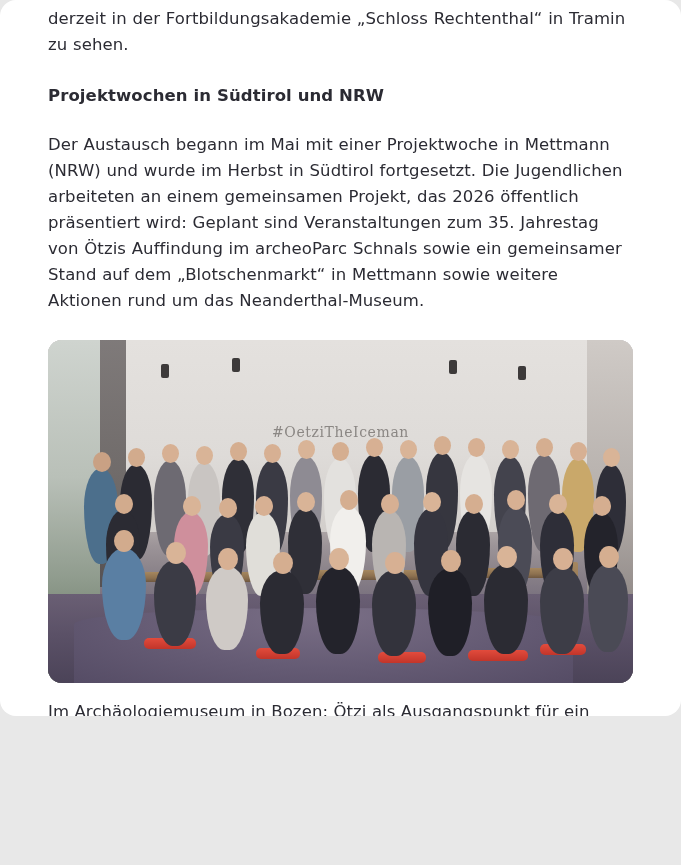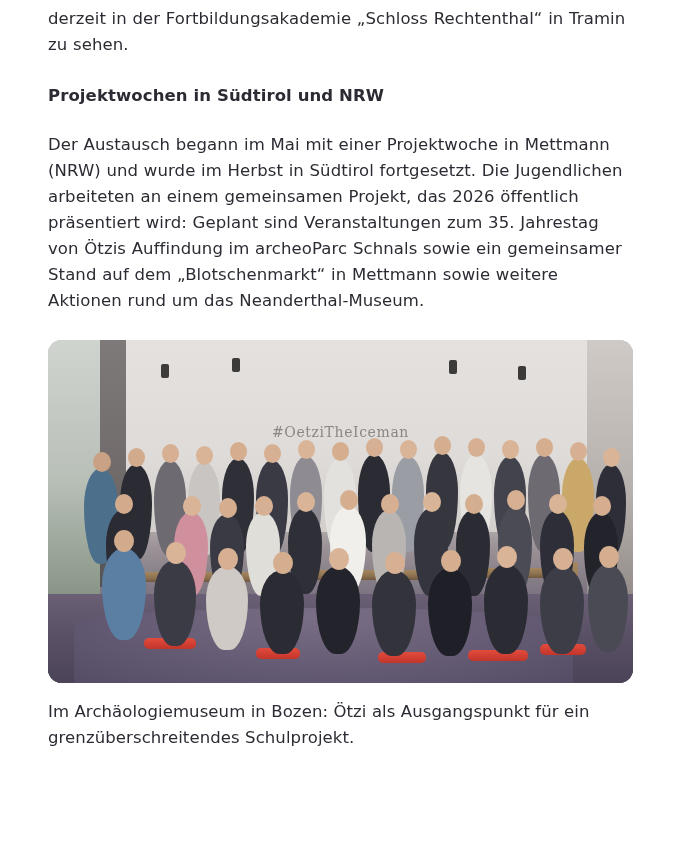--- a/index.html
+++ b/index.html
@@ -10,23 +10,24 @@
   }
   body {
     font-family: "DejaVu Sans", sans-serif;
     width: 681px;
     height: 865px;
     overflow: hidden;
   }
   .page {
     position: relative;
     width: 681px;
-    height: 865px;
+    height: 716px;
     background: #ffffff;
     overflow: hidden;
+    border-radius: 16px;
   }
   .article {
     padding: 0 48px 0 48px;
   }
   p.body-text {
     color: #2b2b33;
     font-size: 16.5px;
     line-height: 26px;
     margin: 0 0 26px 0;
     letter-spacing: 0.1px;

